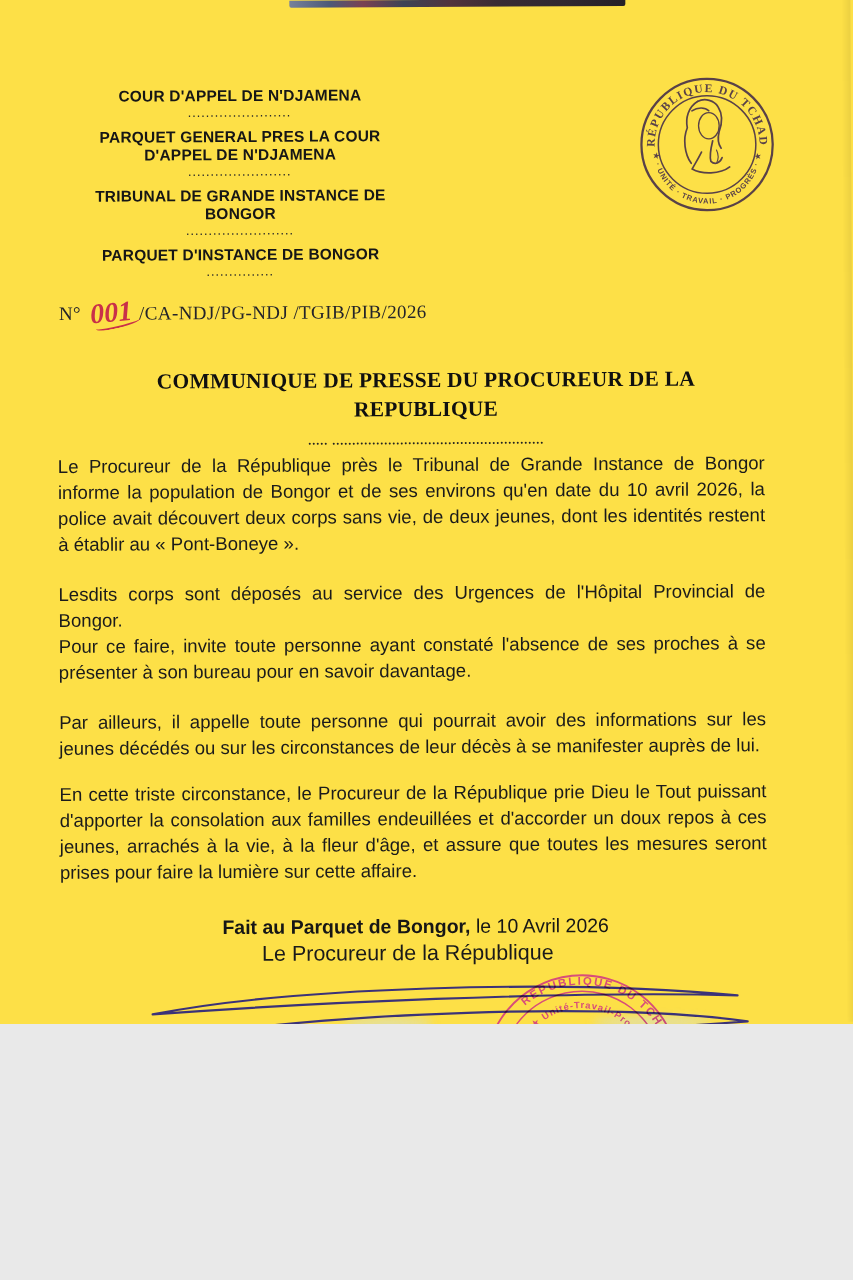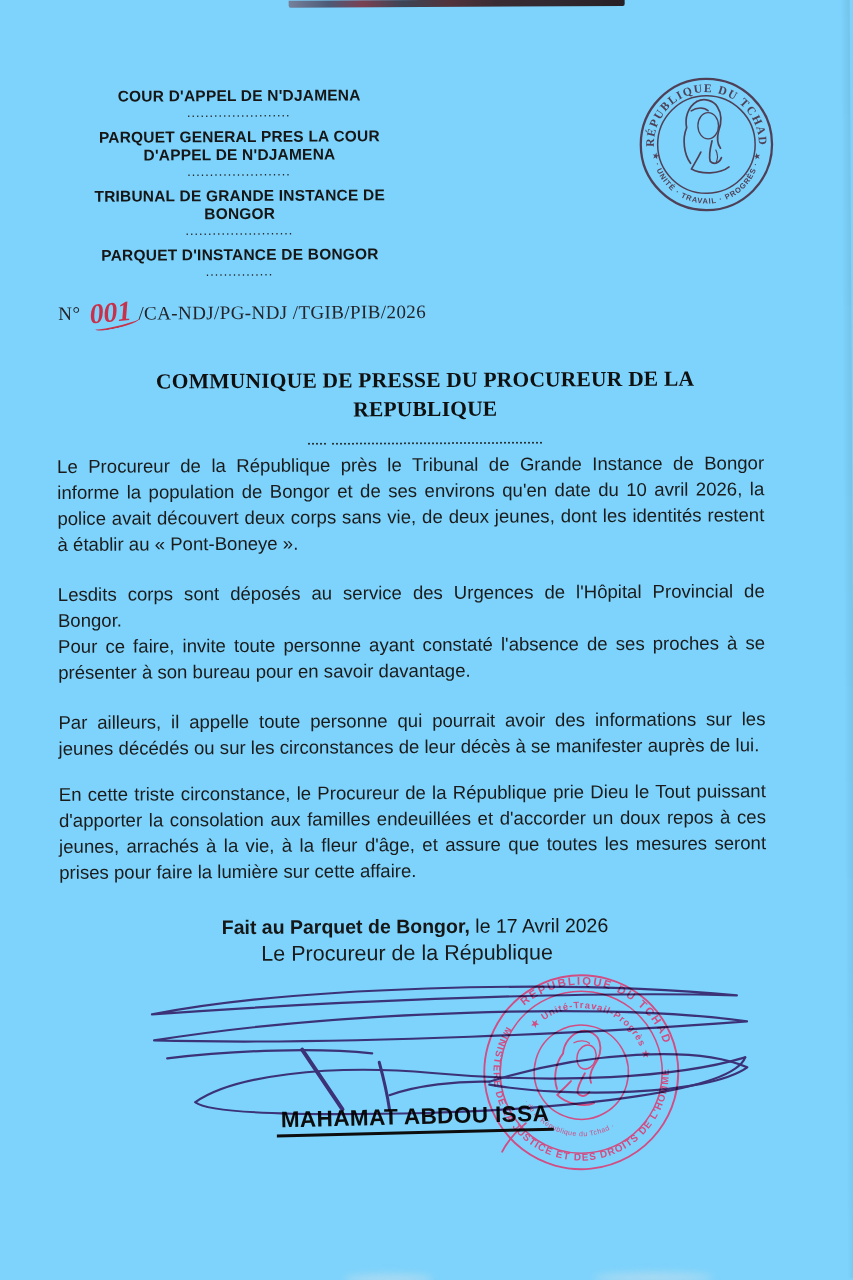--- a/index.html
+++ b/index.html
@@ -1,18 +1,18 @@
 <!DOCTYPE html>
 <html><head>
 <meta charset="utf-8">
 <style>
   html,body{margin:0;padding:0;background:#e9e9e9;}
   .page{
-    position:relative;width:853px;height:1280px;margin:0 auto;
-    background:#7dd3fc;overflow:hidden;
+    position:relative;width:853px;height:1024px;margin:0 auto;
+    background:#fde047;overflow:hidden;
     font-family:"Liberation Sans",sans-serif;color:#1b1b1b;
   }
   .scan{position:absolute;inset:0;transform:rotate(-0.3deg);}
   
   .top-strip{position:absolute;left:292px;top:0;width:336px;height:7px;border-radius:0 0 2px 2px;
     background:linear-gradient(90deg,#76819b 0%,#4d5a77 12%,#7a4152 22%,#3d4455 34%,#52333c 48%,#3a2c33 62%,#302830 82%,#262026 100%);}
   .right-edge{position:absolute;right:0;top:0;bottom:0;width:9px;
     background:linear-gradient(90deg,rgba(0,0,0,0) 0%,rgba(0,0,0,0.07) 100%);}
   .smudge{position:absolute;bottom:-4px;height:10px;border-radius:50%;filter:blur(4px);background:#cfe0ea;opacity:.6;}
   .smudge.a{left:340px;width:90px;}
@@ -126,21 +126,21 @@
     <div class="bodytext">
       <p>Le Procureur de la République près le Tribunal de Grande Instance de Bongor informe la population de Bongor et de ses environs qu'en date du 10 avril 2026, la police avait découvert deux corps sans vie, de deux jeunes, dont les identités restent à établir au « Pont-Boneye ».</p>
       <p class="gap">Lesdits corps sont déposés au service des Urgences de l'Hôpital Provincial de Bongor.</p>
       <p class="tight">Pour ce faire, invite toute personne ayant constaté l'absence de ses proches à se présenter à son bureau pour en savoir davantage.</p>
       <p class="gap">Par ailleurs, il appelle toute personne qui pourrait avoir des informations sur les jeunes décédés ou sur les circonstances de leur décès à se manifester auprès de lui.</p>
       <p class="gap-sm">En cette triste circonstance, le Procureur de la République prie Dieu le Tout puissant d'apporter la consolation aux familles endeuillées et d'accorder un doux repos à ces jeunes, arrachés à la vie, à la fleur d'âge, et assure que toutes les mesures seront prises pour faire la lumière sur cette affaire.</p>
     </div>
 
     <div class="closing">
       <span class="place">Fait au Parquet de Bongor,</span>
-      <span class="date">le  17 Avril 2026</span>
+      <span class="date">le  10 Avril 2026</span>
     </div>
     <div class="role">Le Procureur de la République</div>
 
     <div class="sig-name">
       <span>MAHAMAT ABDOU ISSA</span>
     </div>
 
     <svg class="stamp" viewBox="0 0 240 240">
       <g fill="none" stroke="#d6457c" stroke-width="2">
         <circle cx="120" cy="120" r="103"></circle>

